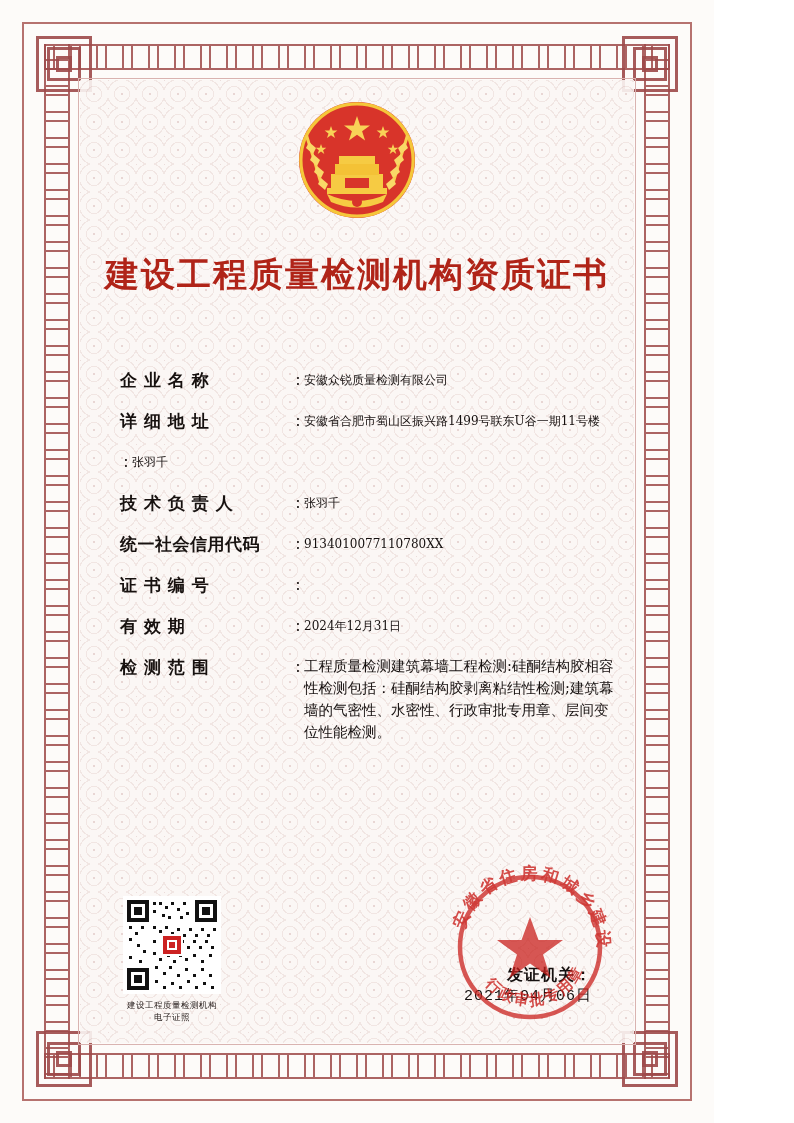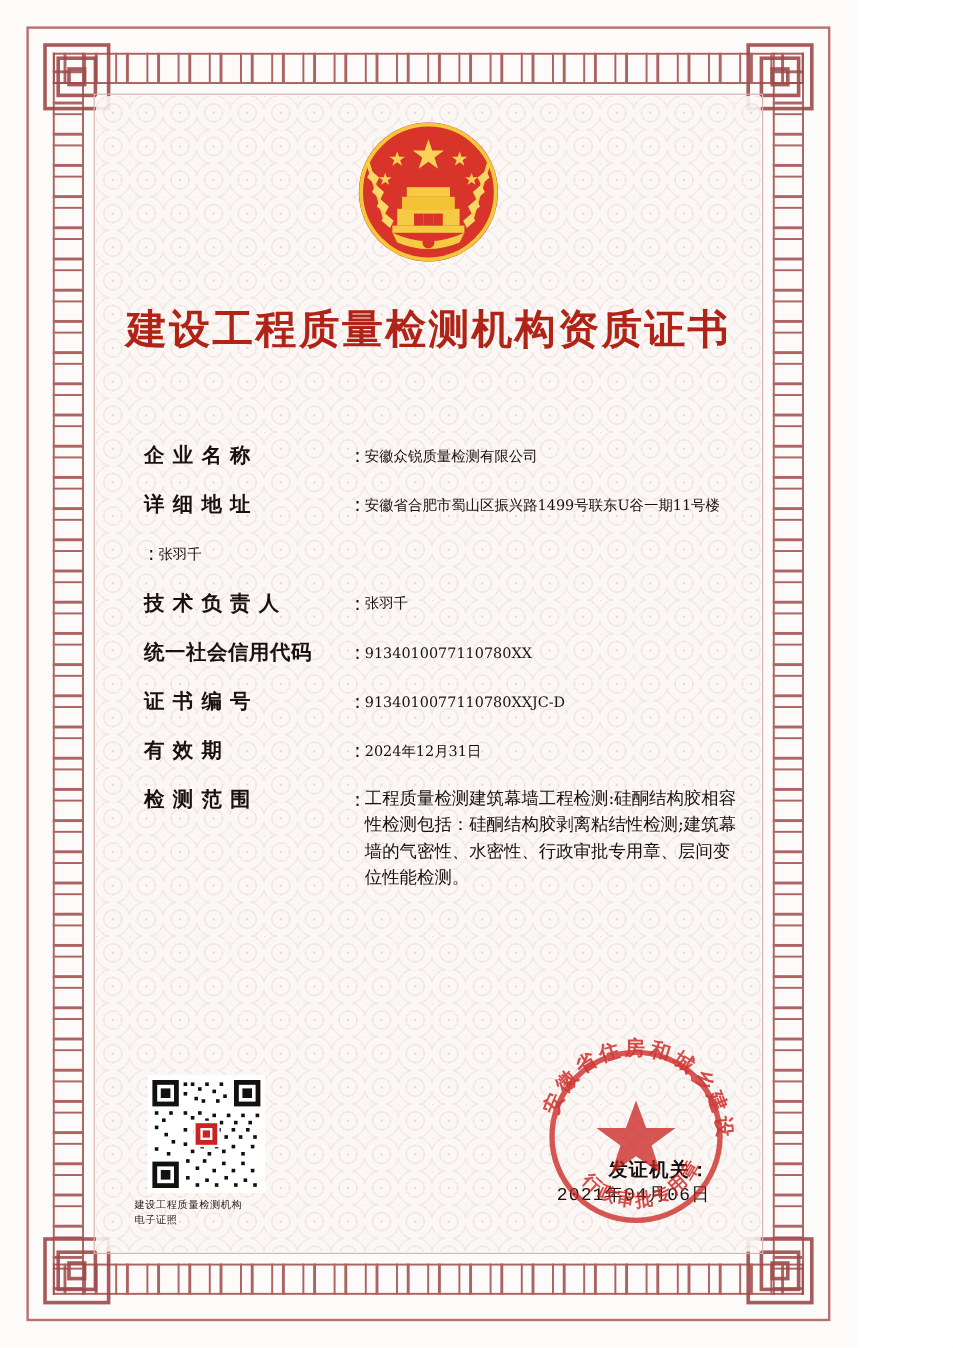--- a/index.html
+++ b/index.html
@@ -166,20 +166,21 @@
     font-size: 14.5px;
     line-height: 22px;
   }
 
   
   .qr-block {
     position: absolute;
     left: 112px;
     bottom: 100px;
     width: 120px;
+    text-align: center;
   }
   .qr-code {
     width: 98px;
     height: 98px;
     margin: 0 auto;
     background-color: #ffffff;
     position: relative;
   }
   .qr-caption {
     margin-top: 5px;
@@ -317,21 +318,20 @@
 
     <div class="field-row">
       <div class="field-label">统一社会信用代码</div>
       <div class="field-colon">:</div>
       <div class="field-value">9134010077110780XX</div>
     </div>
 
     <div class="field-row">
       <div class="field-label spread">证 书 编 号</div>
       <div class="field-colon">:</div>
-      <div class="field-value">9134010077110780XXJC-D</div>
     </div>
 
     <div class="field-row">
       <div class="field-label spread">有 效 期</div>
       <div class="field-colon">:</div>
       <div class="field-value">2024年12月31日</div>
     </div>
 
     <div class="field-row">
       <div class="field-label spread">检 测 范 围</div>

